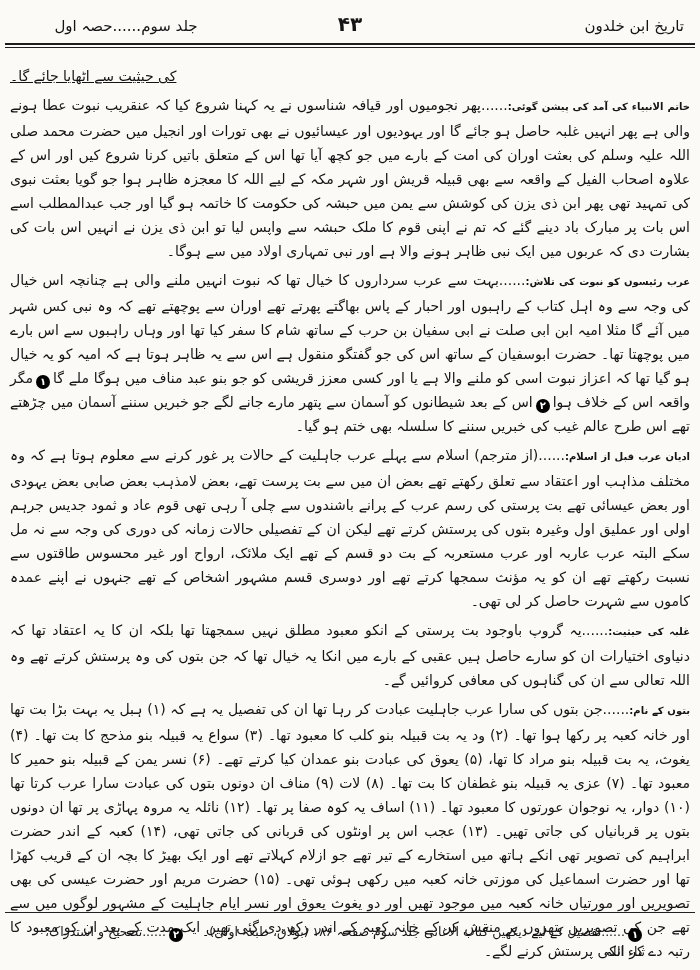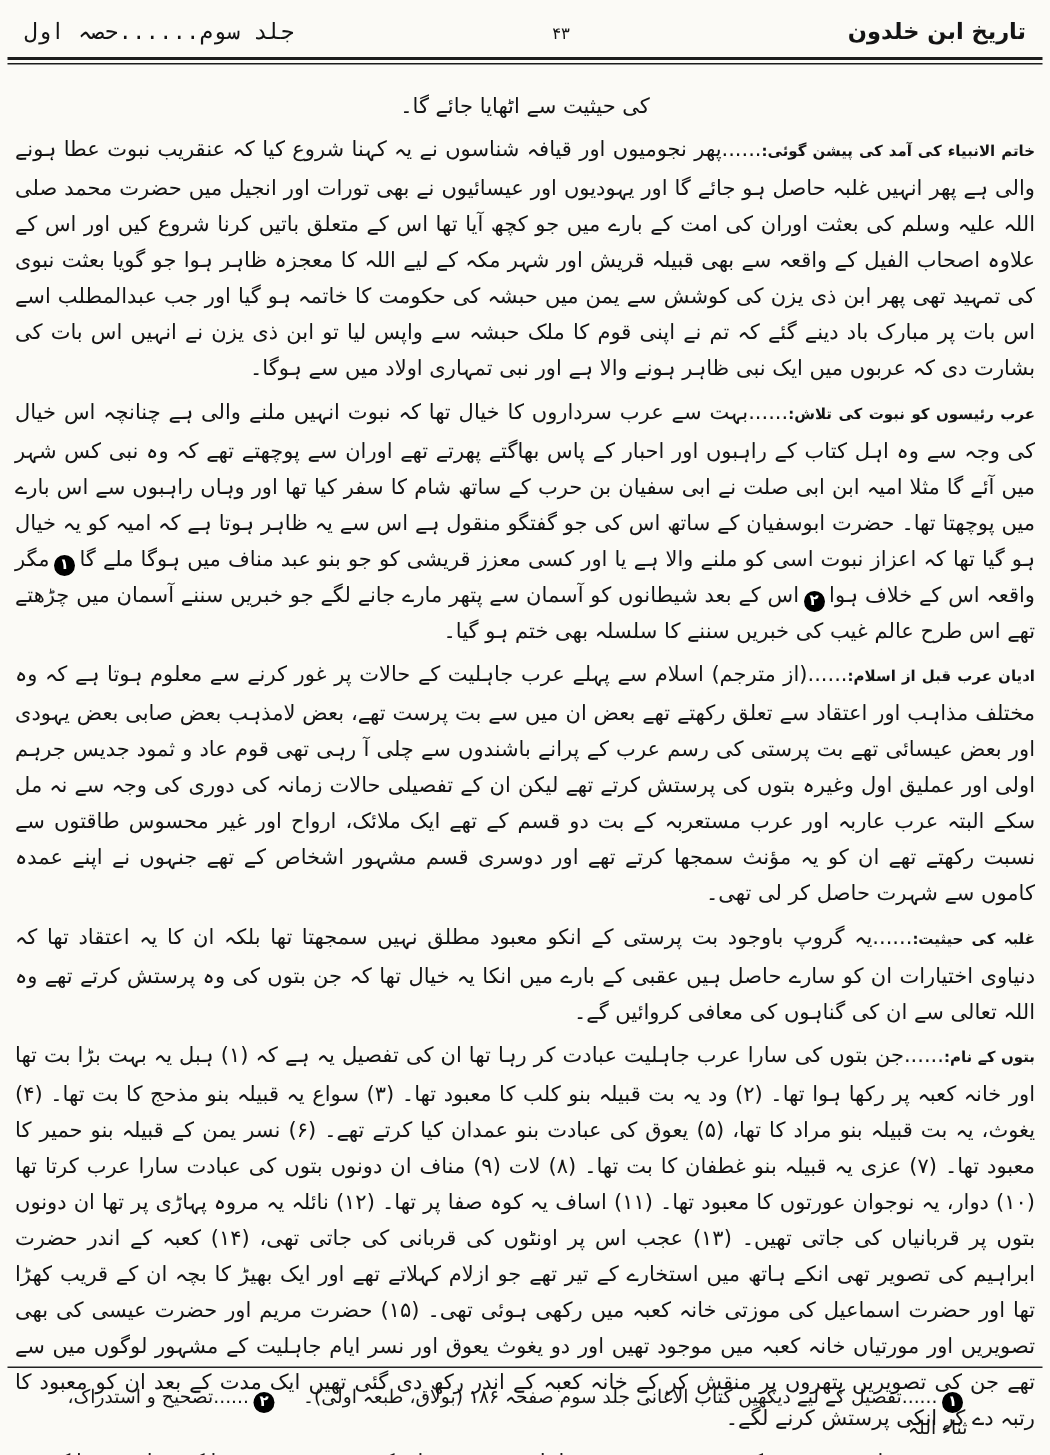--- a/index.html
+++ b/index.html
@@ -9,35 +9,35 @@
     font-family:"DejaVu Sans",sans-serif;
     box-sizing:border-box;
   }
   
   .header{
     display:flex;justify-content:space-between;align-items:baseline;
     direction:rtl;
     padding:12px 16px 5px 16px;
     font-size:15px;
   }
-  .hdr-title{width:220px;font-weight:bold;}
-  .hdr-num{width:60px;font-weight:normal;font-size:11px;letter-spacing:1px;}
-  .hdr-vol{width:220px;text-align:left;font-family:Liberation Mono, monospace;}
+  .hdr-title{width:220px;}
+  .hdr-num{width:60px;text-align:center;font-weight:bold;font-size:20px;letter-spacing:1px;}
+  .hdr-vol{width:220px;text-align:center;}
   .double-rule{
     margin:2px 5px 0 5px;height:2px;
     border-top:2px solid #1d1d1d;border-bottom:1px solid #1d1d1d;
   }
   
   .body{
     direction:rtl;
     padding:16px 10px 0 10px;
     font-size:14px;line-height:24px;
     text-align:justify;
   }
-  .opening{margin:0 0 5px 0;text-align:center;}
+  .opening{margin:0 0 5px 0;text-align:left;text-decoration:underline;}
   .para{margin:0 0 5px 0;}
   .para-heading{font-weight:bold;font-size:10px;}
   .fn-ref{
     display:inline-block;width:14px;height:14px;border-radius:50%;
     background:#000000;color:#ffffff;
     font-size:10px;line-height:14px;text-align:center;
     margin:0 3px;vertical-align:-2px;font-weight:bold;
   }
   
   .footer{position:absolute;left:0;right:0;bottom:8px;}

